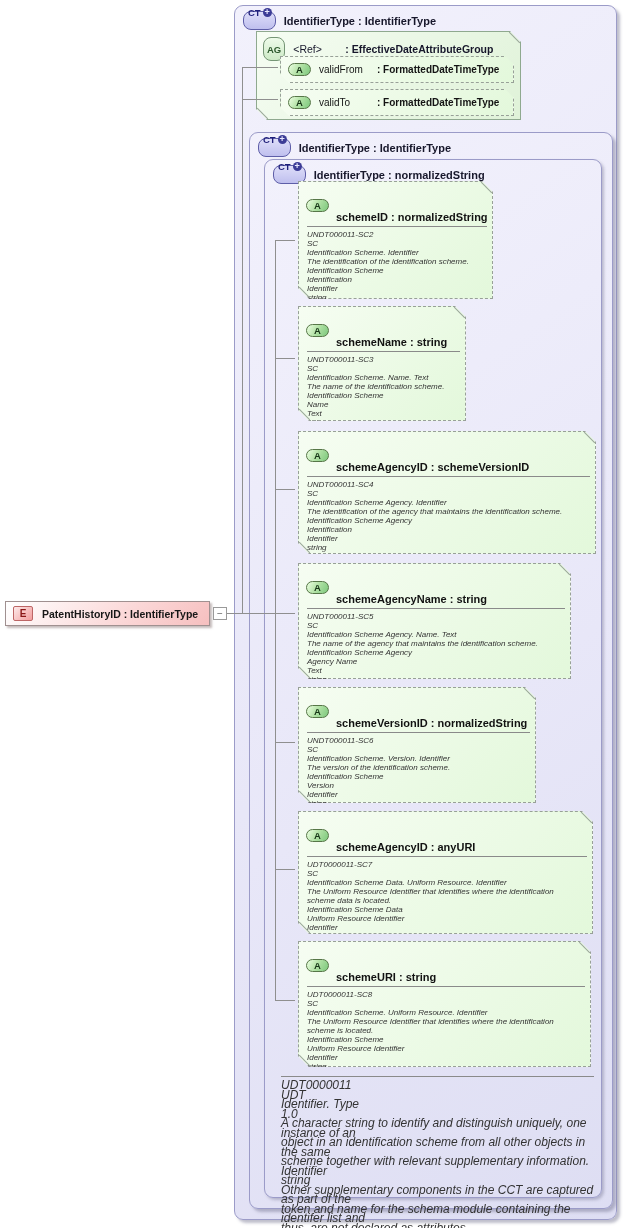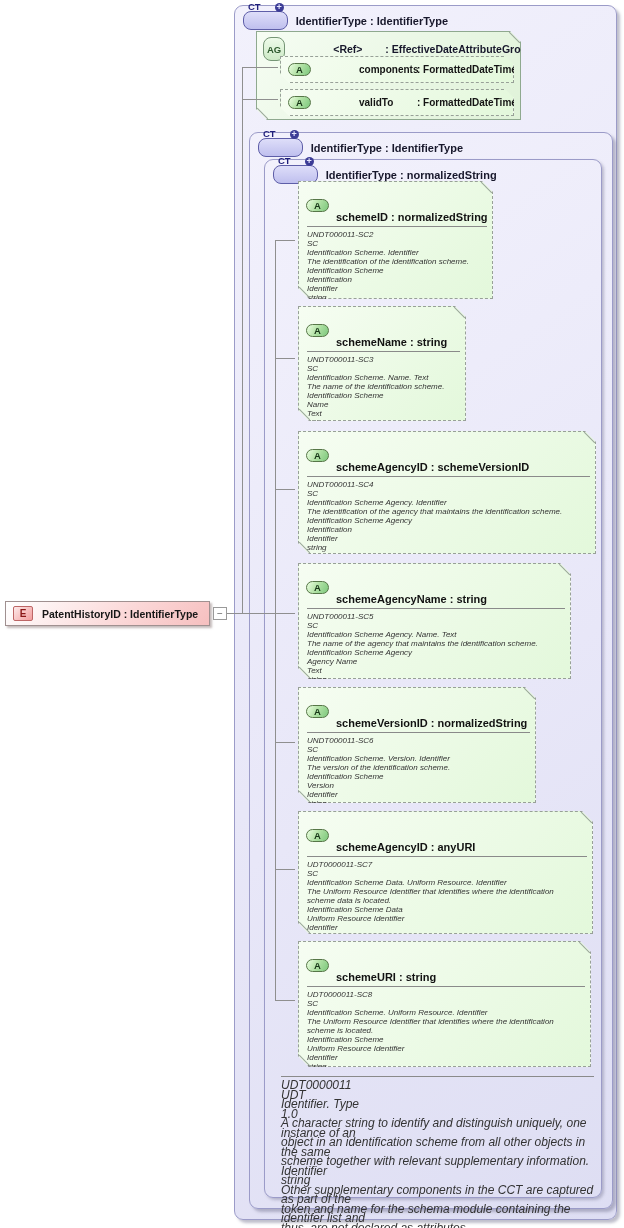--- a/index.html
+++ b/index.html
@@ -10,21 +10,21 @@
   }
   
   .ct-box {
     position:absolute; border:1px solid #9b9bc8; border-radius:9px;
     background:linear-gradient(145deg,#f2f1fc 0%,#e8e7f8 55%,#dedef3 100%);
     box-shadow:3px 3px 3px rgba(110,110,140,.45);
   }
   .ct-header { position:absolute; left:0; top:0; right:0; display:flex; align-items:center; gap:8px; padding:5px 0 0 8px; }
   .ct-title { font-weight:bold; font-size:11px; color:#17172b; white-space:nowrap; }
   .badge-ct {
-    display:inline-flex; align-items:flex-end; gap:14px; height:14px; padding:0 3px 17px 4px;
+    display:inline-flex; align-items:center; gap:2px; height:14px; padding:0 3px 17px 4px;
     border:1px solid #5e5ea8; border-radius:8px; background:linear-gradient(#dedef9,#bfbfee);
     font-weight:bold; font-size:9.5px; color:#1f1f7a; flex:0 0 auto;
   }
   .plus-dot {
     display:inline-block; width:9px; height:9px; border-radius:50%;
     background:#3c3c96; color:#e9e9ff; font-weight:bold; font-size:9px; line-height:9px; text-align:center;
   }
   
   .ag-box {
     position:absolute; border:1px solid #8fa98f;
@@ -32,21 +32,21 @@
     clip-path:polygon(0 0, calc(100% - 11px) 0, 100% 11px, 100% 100%, 11px 100%, 0 calc(100% - 11px));
     filter:drop-shadow(3px 3px 2px rgba(120,130,120,.45));
   }
   .ag-box::before, .attr-box::before { content:""; position:absolute; top:5px;  right:-2px; width:15px; height:1px; background:#9aa59a; transform:rotate(45deg); }
   .ag-box::after,  .attr-box::after  { content:""; position:absolute; bottom:5px; left:-2px; width:15px; height:1px; background:#9aa59a; transform:rotate(45deg); }
   .badge-ag {
     display:inline-flex; align-items:center; height:24px; padding:0 3px;
     border:1px solid #759575; border-radius:8px; background:linear-gradient(#eefbea,#cdeac6);
     font-weight:bold; font-size:9.5px; color:#2c582c; flex:0 0 auto;
   }
-  .name-col { display:inline-block; font-weight:bold; white-space:pre;margin-left:40px; }
+  .name-col { display:inline-block; font-weight:normal; white-space:pre; }
   
   .attr-box {
     position:absolute; border:1px dashed #98a098;
     background:linear-gradient(135deg,#f6fdf2 0%,#e3f8db 100%);
     clip-path:polygon(0 0, calc(100% - 11px) 0, 100% 11px, 100% 100%, 11px 100%, 0 calc(100% - 11px));
     filter:drop-shadow(2px 2px 2px rgba(130,140,130,.4));
   }
   .attr-row {
     position:absolute; border:1px dashed #98a098;
     background:linear-gradient(135deg,#f6fdf2 0%,#e3f8db 100%);
@@ -105,21 +105,21 @@
       <span class="ct-title">IdentifierType : IdentifierType</span>
     </div>
 
     <div class="ag-box" style="left:21px; top:25px; width:265px; height:89px;">
       <div class="ct-header" style="padding-left:6px;">
         <span class="badge-ag">AG</span>
         <span class="ct-title" style="font-size:10.5px;"><span class="name-col" style="width:52px;">&lt;Ref&gt;</span><span>: EffectiveDateAttributeGroup</span></span>
       </div>
       <div class="attr-row" style="left:23px; top:24px; width:234px; height:27px;">
         <span class="badge-a">A</span>
-        <span><span class="name-col" style="width:58px;">components</span><span>: FormattedDateTimeType</span></span>
+        <span><span class="name-col" style="width:58px;">validFrom</span><span>: FormattedDateTimeType</span></span>
       </div>
       <div class="attr-row" style="left:23px; top:57px; width:234px; height:27px;">
         <span class="badge-a">A</span>
         <span><span class="name-col" style="width:58px;">validTo</span><span>: FormattedDateTimeType</span></span>
       </div>
     </div>
 
     <div class="ct-box" style="left:14px; top:126px; width:364px; height:1077px;">
       <div class="ct-header">
         <span class="badge-ct">

